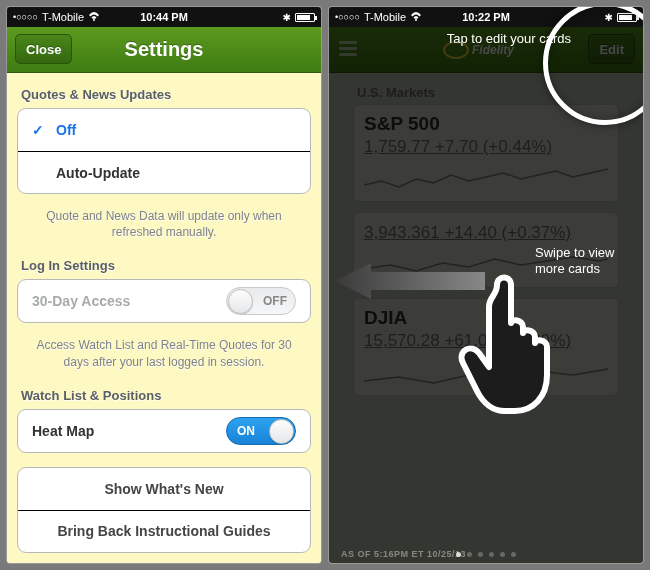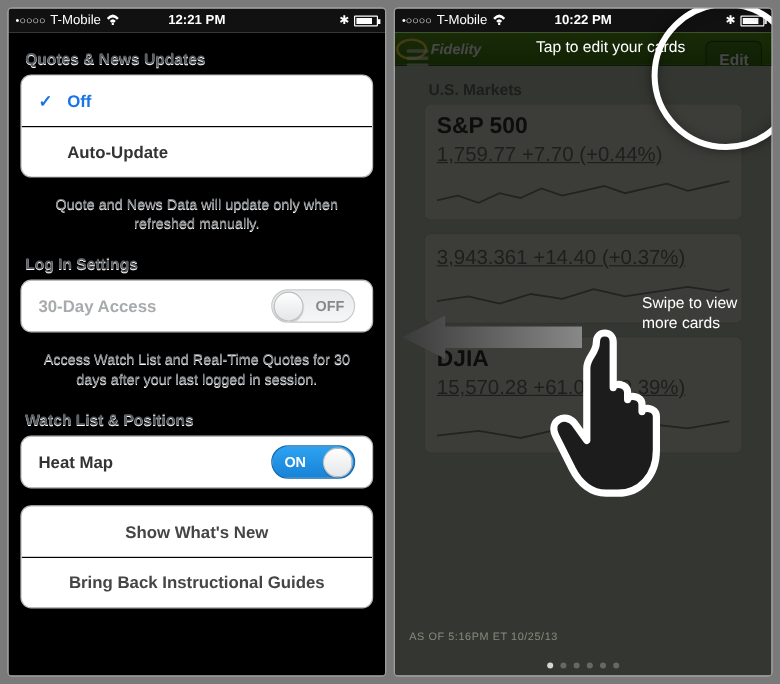--- a/index.html
+++ b/index.html
@@ -18,21 +18,21 @@
   .sb-bt { font-size: 10px; }
 
   
   .navbar { height: 46px; background: linear-gradient(#5c9a1f, #3f7c12); display: flex; align-items: center; justify-content: center; position: relative; border-bottom: 1px solid #2e5a0d; }
   .nav-title { color: #fff; font-size: 20px; font-weight: 700; text-shadow: 0 -1px 0 rgba(0,0,0,0.3); }
   .nav-btn { position: absolute; top: 7px; height: 30px; padding: 0 10px; background: linear-gradient(#4a8619, #346810); color: #fff; font-size: 13px; font-weight: 700; border: 1px solid #2a5508; border-radius: 5px; display: flex; align-items: center; text-shadow: 0 -1px 0 rgba(0,0,0,0.3); cursor: pointer; }
   .nav-btn.left { left: 8px; }
   .nav-btn.right { right: 8px; }
 
   
-  .settings-body { flex: 1; overflow-y: auto; padding: 6px 0 0 0; background: #000000; }
+  .settings-body { flex: 1; overflow-y: auto; padding: 6px 0 0 0; background: #fef9c3; }
   .section-header { padding: 8px 14px 6px; font-size: 13px; font-weight: 700; color: #5a5f63; text-shadow: 0 1px 0 #fff; }
   .group { margin: 0 10px 8px; background: #fff; border: 1px solid #b6b9bb; border-radius: 9px; overflow: hidden; }
   .row { min-height: 42px; display: flex; align-items: center; padding: 0 14px; border-top: 1px solid #000000; font-size: 14px; font-weight: 700; color: #333; cursor: pointer; }
   .row:first-child { border-top: none; }
   .row .check { width: 18px; color: #1a73e8; font-weight: 800; margin-right: 6px; font-size: 14px; visibility: hidden; }
   .row.selected { color: #1a73e8; }
   .row.selected .check { visibility: visible; }
   .row.centered { justify-content: center; font-weight: 800; color: #454545; }
   .row.disabled { color: #a8abad; font-weight: 600; }
   .footer-text { text-align: center; font-size: 12px; color: #7f8387; padding: 6px 18px 10px; text-shadow: 0 1px 0 #fff; line-height: 1.35; }
@@ -70,24 +70,24 @@
 
   
   .hand { position: absolute; top: 240px; left: 124px; width: 120px; height: 150px; pointer-events: none; }
   .hand svg { width: 100%; height: 100%; }
 
   
   .pagedots { position: absolute; bottom: 6px; left: 0; right: 0; display: flex; justify-content: center; gap: 6px; pointer-events: none; }
   .pagedots .dot { width: 5px; height: 5px; border-radius: 50%; background: rgba(255,255,255,0.25); }
   .pagedots .dot.active { background: rgba(255,255,255,0.8); }
 
-  .footer-asof { position: absolute; bottom: 28px; left: 12px; font-size: 9px; color: rgba(220,220,200,0.5); letter-spacing: 0.5px; }
-
-  
-  .navbar2 { height: 28px; background: linear-gradient(#5c9a1f, #3f7c12); display: flex; align-items: center; justify-content: flex-start; position: relative; border-bottom: 1px solid #2e5a0d; }
+  .footer-asof { position: absolute; bottom: 4px; left: 12px; font-size: 9px; color: rgba(220,220,200,0.5); letter-spacing: 0.5px; font-weight: bold; }
+
+  
+  .navbar2 { height: 46px; background: linear-gradient(#5c9a1f, #3f7c12); display: flex; align-items: center; justify-content: center; position: relative; border-bottom: 1px solid #2e5a0d; }
   .hamb { position: absolute; left: 10px; top: 14px; display: flex; flex-direction: column; gap: 3px; }
   .hamb span { width: 18px; height: 3px; background: rgba(255,255,255,0.6); border-radius: 1px; display: block; }
   .brand { width: 88px; height: 20px; }
   .brand svg { width: 100%; height: 100%; }
 
   
   .dim-wrap { position: relative; flex: 1; }
 </style>
 </head>
 <body>
@@ -98,29 +98,33 @@
     <div class="statusbar">
       <div class="sb-left">
         <span class="sb-dots">•○○○○</span>
         <span>T-Mobile</span>
         <span>
           <svg width="12" height="10" viewBox="0 0 12 10">
               <path d="M1 4 Q6 -2 11 4 L9.5 5.5 Q6 1.5 2.5 5.5 Z M3.5 6.5 Q6 3.5 8.5 6.5 L7 8 Q6 7 5 8 Z M6 10 A1 1 0 1 1 6 8 A1 1 0 1 1 6 10" fill="#fff"></path>
             </svg>
         </span>
       </div>
-      <div class="sb-center">12:21 PM</div>
+      <div class="sb-center">10:44 PM</div>
       <div class="sb-right">
         <span class="sb-bt">✱</span>
         <span class="sb-battery">
             <span class="fill"></span>
           </span>
       </div>
     </div>
 
+    <div class="navbar">
+      <div class="nav-btn left">Close</div>
+      <div class="nav-title">Settings</div>
+    </div>
 
     <div class="settings-body">
       <div class="section-header">Quotes &amp; News Updates</div>
       <div class="group">
         <div class="row selected">
           <span class="check">✓</span>
           <span>Off</span>
         </div>
         <div class="row">
           <span class="check">✓</span>

